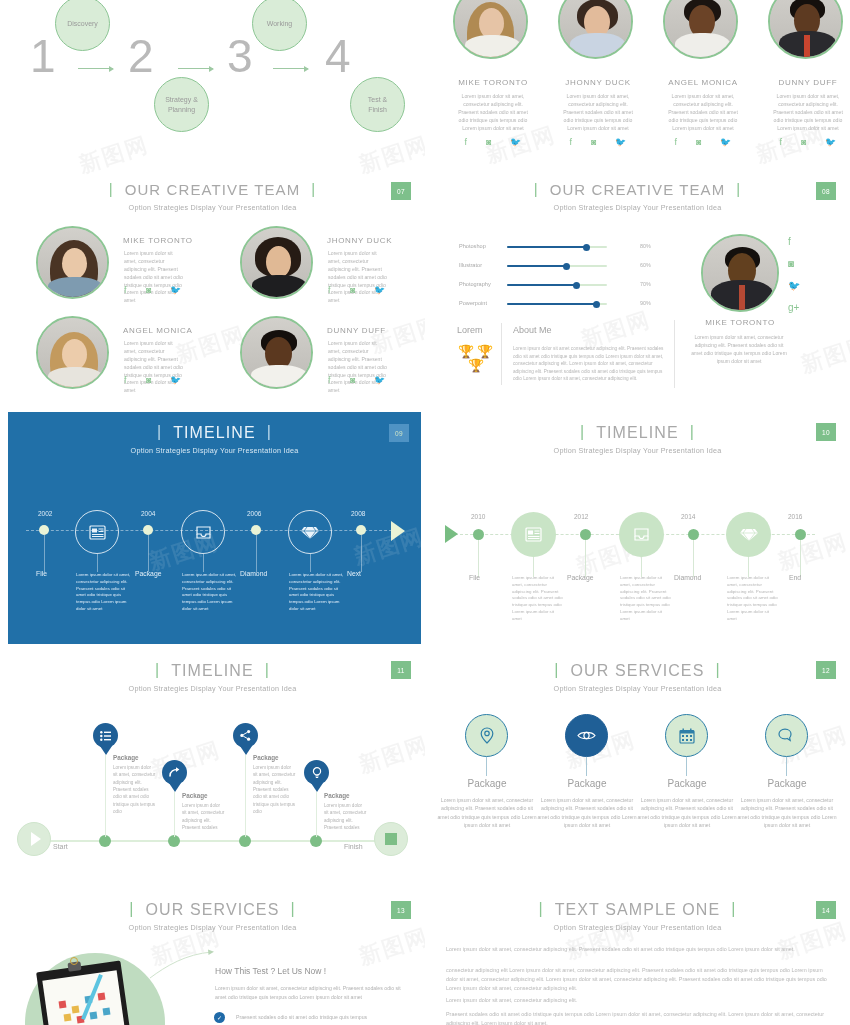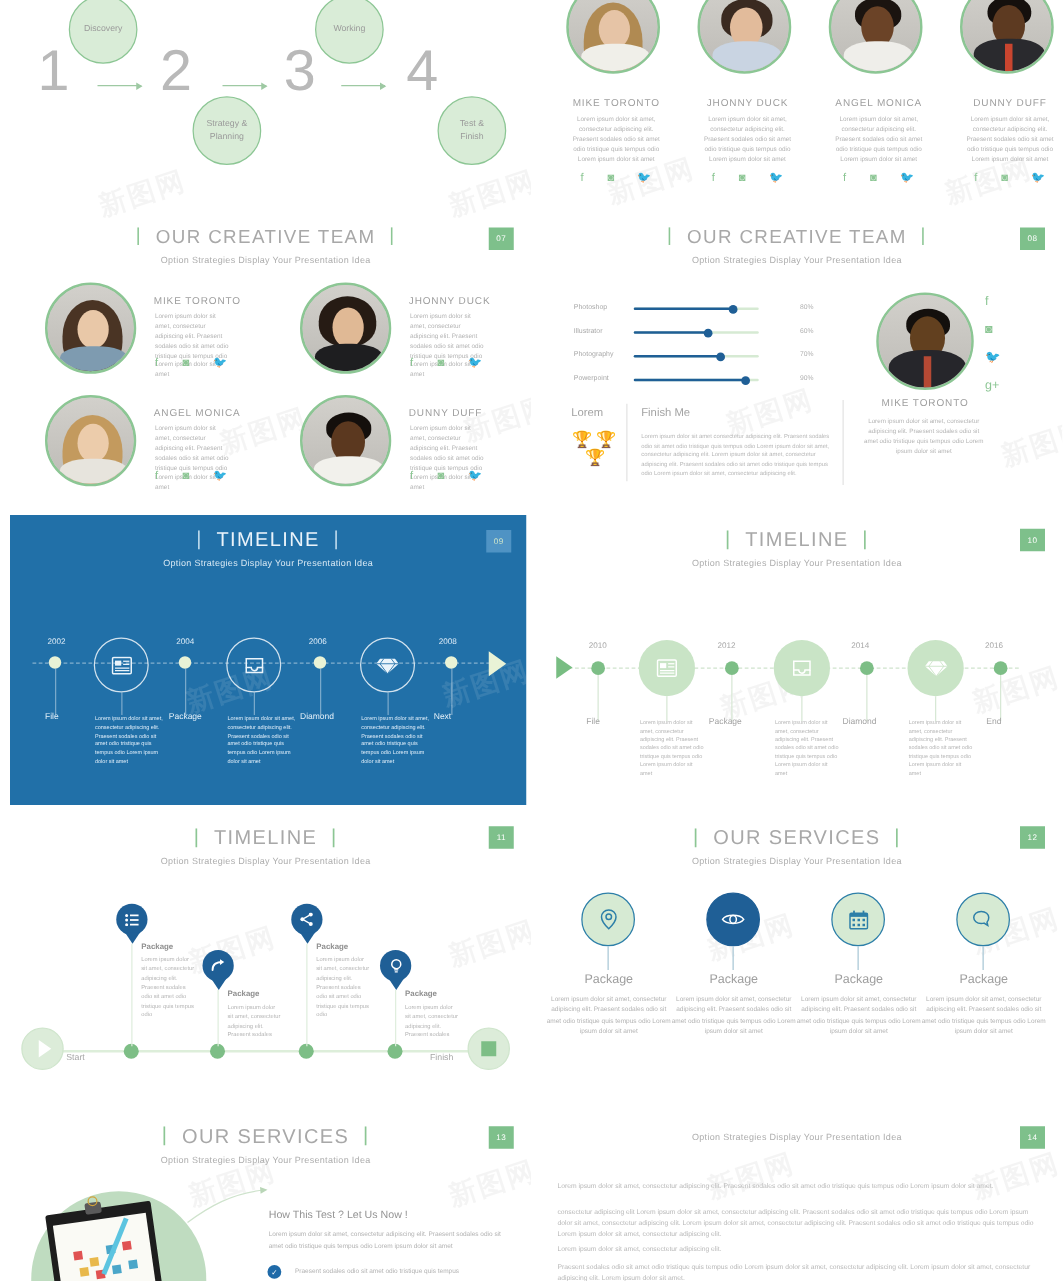--- a/index.html
+++ b/index.html
@@ -314,21 +314,21 @@
 
   <div class="skill-label" style="left:34px;top:80px;">Powerpoint</div>
   <div class="skill-track" style="left:82px;top:83px;width:100px;">
     <div class="skill-fill" style="width:90%;"></div>
     <div class="skill-knob" style="left:calc(90% - 4px);"></div>
   </div>
   <div class="skill-pct" style="left:215px;top:80px;">90%</div>
 
   <div class="sect-h" style="left:32px;top:105px;">Lorem</div>
   <div class="vline" style="left:76px;top:103px;height:62px;"></div>
-  <div class="sect-h" style="left:88px;top:105px;">Finish Me</div>
+  <div class="sect-h" style="left:88px;top:105px;">About Me</div>
   <div class="body-txt" style="left:88px;top:125px;width:155px;">Lorem ipsum dolor sit amet consectetur adipiscing elit. Praesent sodales odio sit amet odio tristique quis tempus odio Lorem ipsum dolor sit amet, consectetur adipiscing elit. Lorem ipsum dolor sit amet, consectetur adipiscing elit. Praesent sodales odio sit amet odio tristique quis tempus odio Lorem ipsum dolor sit amet, consectetur adipiscing elit.</div>
   <div style="position:absolute;left:33px;top:124px;font-size:13px;color:#6bb572;letter-spacing:3px;">🏆🏆</div>
   <div style="position:absolute;left:43px;top:138px;font-size:13px;color:#6bb572;">🏆</div>
 
   <div class="vline" style="left:249px;top:100px;height:68px;"></div>
 
   <div class="avatar" style="left:276px;top:14px;width:78px;height:78px;">
     <div class="av-bg"></div>
     <div class="av-hair" style="left:22px;top:11px;width:35px;height:24px;background:#14100d;"></div>
     <div class="av-head" style="left:25px;top:17px;width:28px;height:35px;background:#62401f;"></div>
@@ -649,20 +649,21 @@
   <div class="q-b" style="left:215px;top:94px;width:195px;">Lorem ipsum dolor sit amet, consectetur adipiscing elit. Praesent sodales odio sit amet odio tristique quis tempus odio Lorem ipsum dolor sit amet</div>
   <div class="chk" style="left:214px;top:122px;">✓</div>
   <div style="position:absolute;left:236px;top:123px;width:180px;font-size:5.2px;color:#b2b2b2;line-height:1.7;">Praesent sodales odio sit amet odio tristique quis tempus</div>
 </div>
 
 <div class="slide" style="left:425px;top:890px;width:425px;height:135px;">
   <div class="wm" style="left:140px; top:36px;">新图网</div>
   <div class="wm" style="left:352px; top:36px;">新图网</div>
 
   <div class="ttl-wrap" style="top:11px;">
+    <div class="ttl" style="font-size:16px;"><span class="bar">|</span><span>TEXT SAMPLE ONE</span><span class="bar">|</span></div>
     <div class="sub">Option Strategies Display Your Presentation Idea</div>
   </div>
   <div class="badge" style="left:391px;top:11px;">14</div>
 
   <div class="p14" style="left:21px;top:55px;width:385px;">Lorem ipsum dolor sit amet, consectetur adipiscing elit. Praesent sodales odio sit amet odio tristique quis tempus odio Lorem ipsum dolor sit amet.</div>
   <div class="p14" style="left:21px;top:76px;width:385px;">consectetur adipiscing elit Lorem ipsum dolor sit amet, consectetur adipiscing elit. Praesent sodales odio sit amet odio tristique quis tempus odio Lorem ipsum dolor sit amet, consectetur adipiscing elit. Lorem ipsum dolor sit amet, consectetur adipiscing elit. Praesent sodales odio sit amet odio tristique quis tempus odio Lorem ipsum dolor sit amet, consectetur adipiscing elit.</div>
   <div class="p14" style="left:21px;top:106px;width:385px;">
     <span>Lorem ipsum dolor sit amet, consectetur adipiscing elit.</span>
   </div>
   <div class="p14" style="left:21px;top:120px;width:385px;">Praesent sodales odio sit amet odio tristique quis tempus odio Lorem ipsum dolor sit amet, consectetur adipiscing elit. Lorem ipsum dolor sit amet, consectetur adipiscing elit. Lorem ipsum dolor sit amet.</div>

